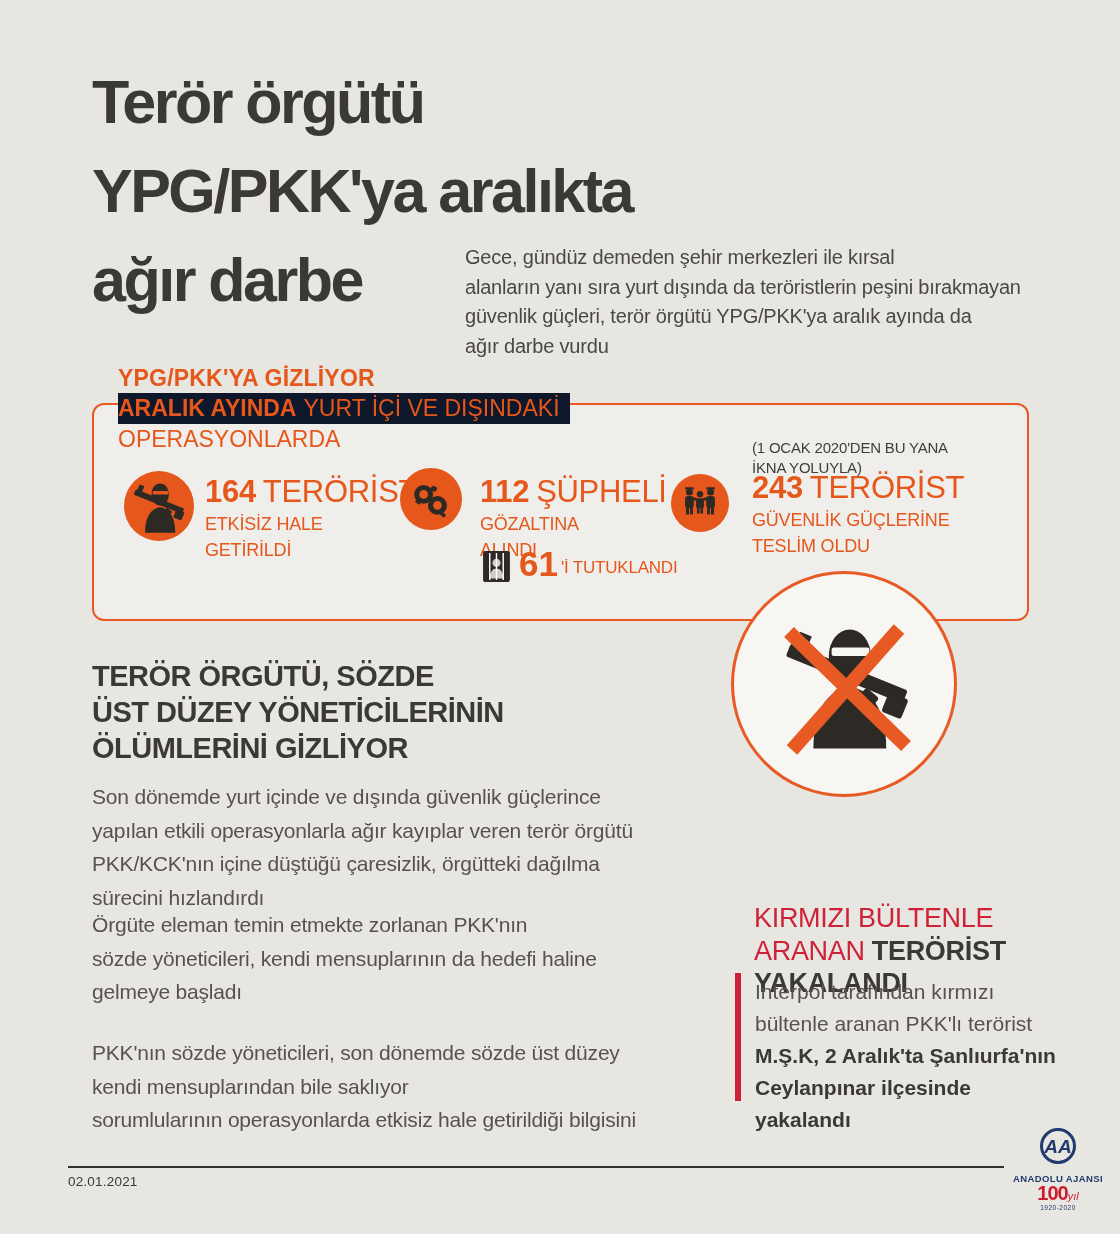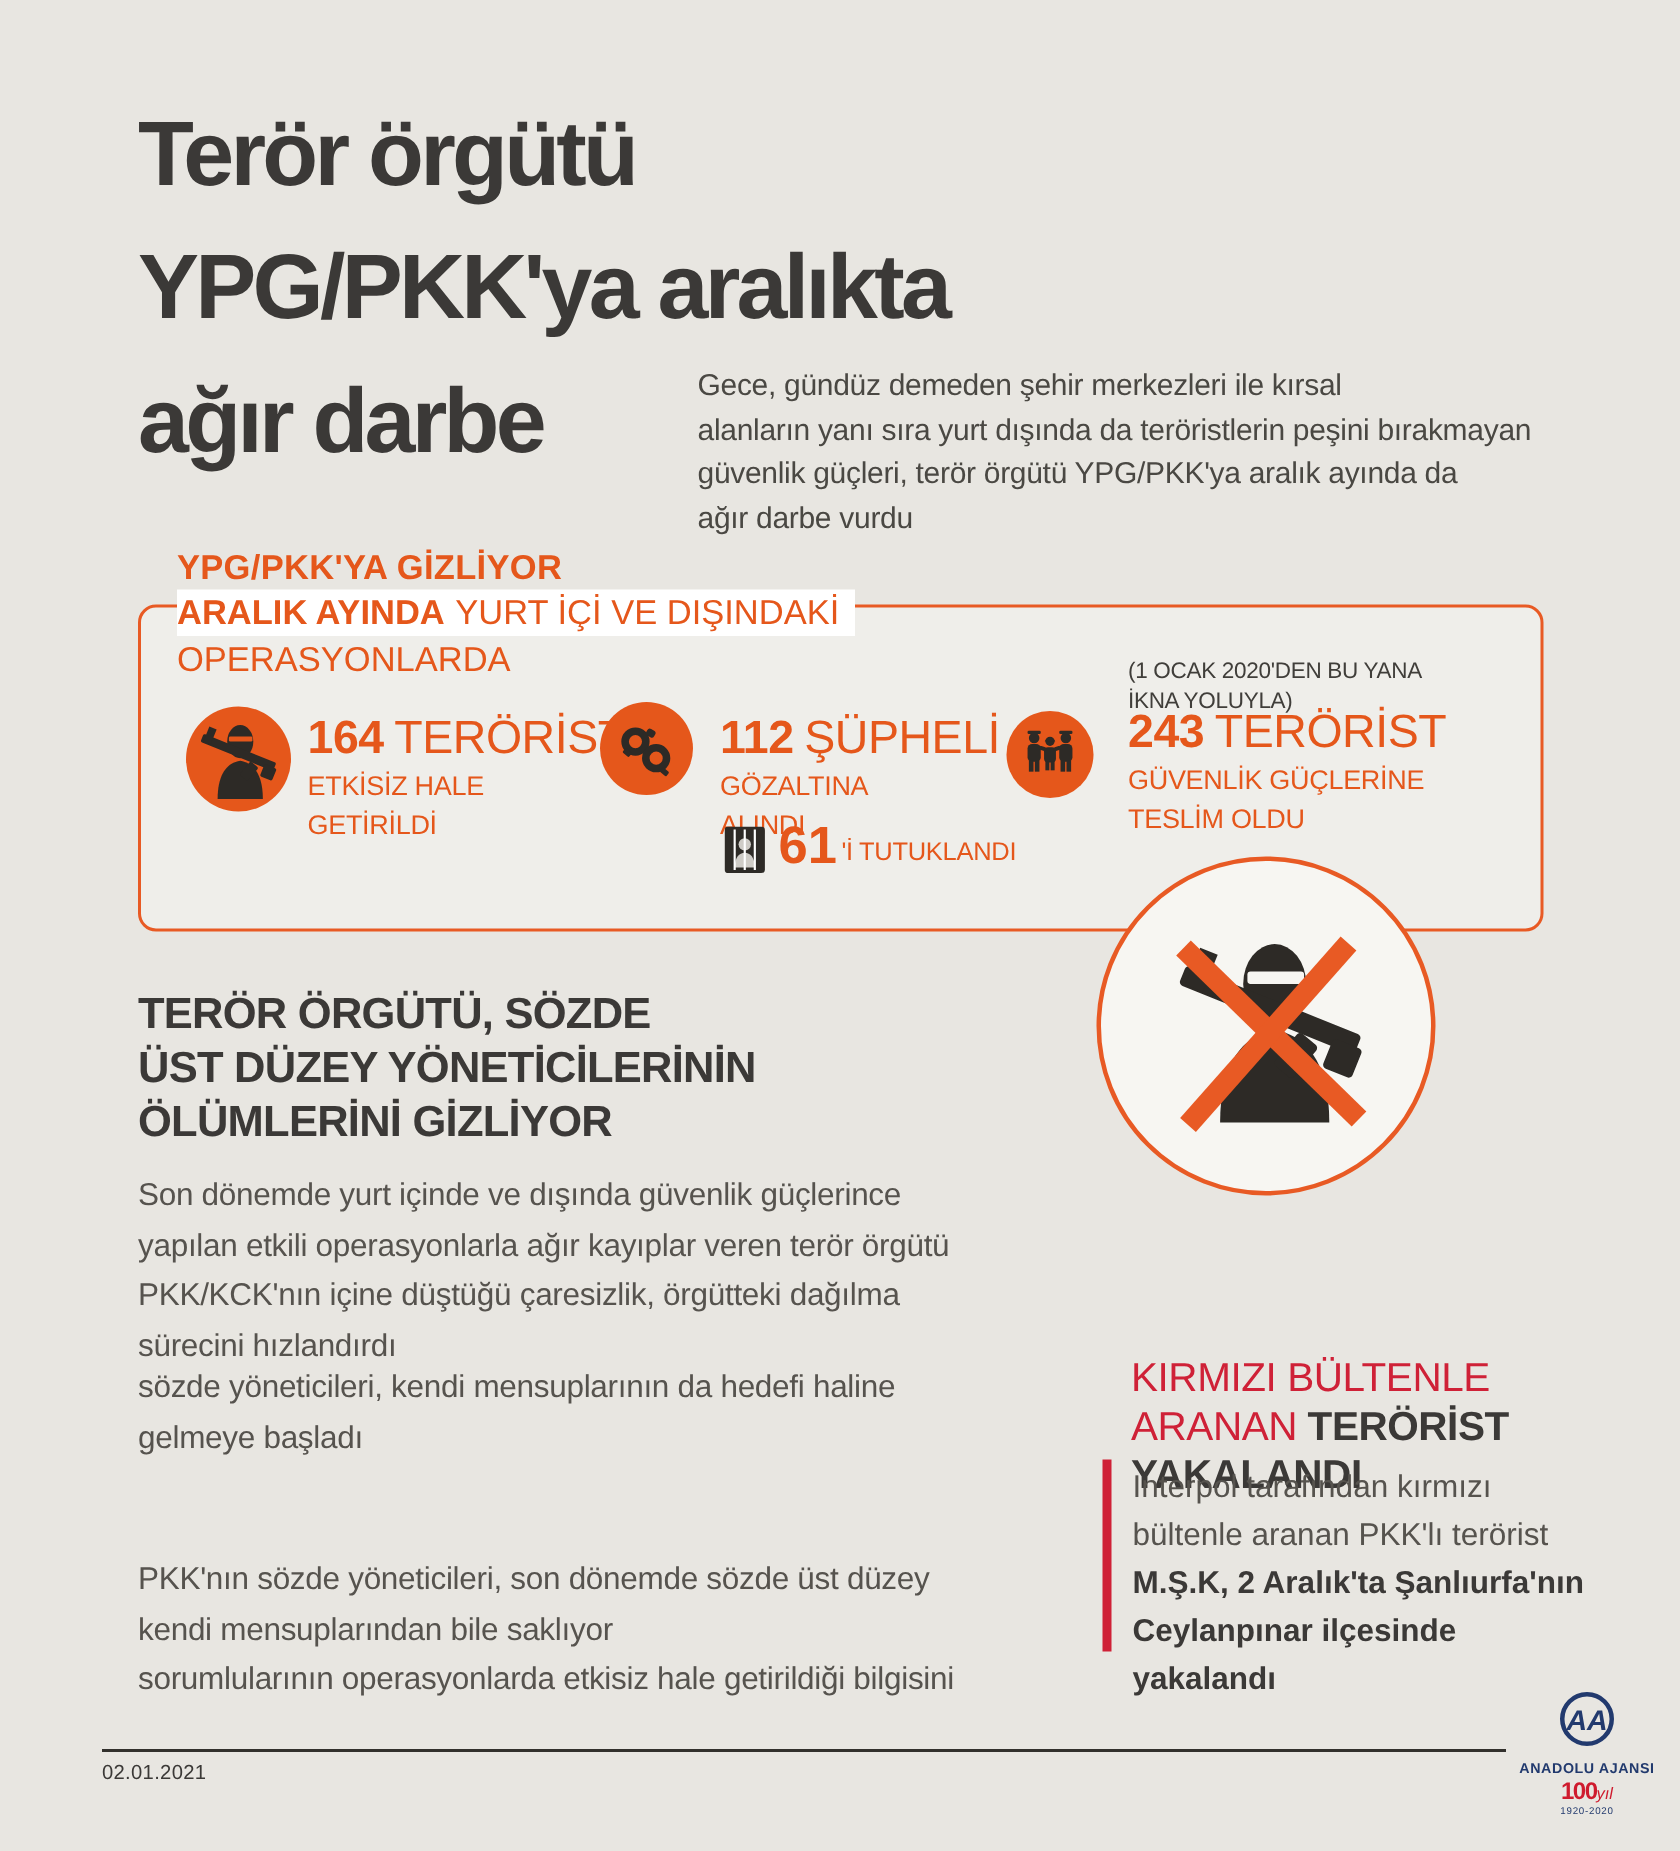--- a/index.html
+++ b/index.html
@@ -21,21 +21,21 @@
   
   .intro{
     left:465px;top:243px;
     font-weight:normal;font-size:20px;line-height:29.5px;
     letter-spacing:-0.2px;color:#4a4843;
   }
 
   
   .ops-header{left:118px;top:364px;z-index:5;color:#e5571b;font-size:23px;line-height:29px;}
   .ops-header .oh1{font-weight:bold;letter-spacing:0.2px;}
-  .ops-header .oh2{background:#ffffff;display:inline-block;padding:1px 10px 1px 0;}
+  .ops-header .oh2{background:#0f172a;display:inline-block;padding:1px 10px 1px 0;}
   .ops-header .oh2 .b{font-weight:bold;}
   .ops-header .oh2 .r{margin-left:7px;}
   .ops-header .oh3{margin-top:1px;}
 
   
   .ops-box{
     left:92px;top:403px;width:933px;height:214px;
     border:2px solid #e85a24;border-radius:12px;
     background:#efeeea;z-index:1;
   }
@@ -93,21 +93,21 @@
   .rb-para{left:755px;top:976px;font-size:21px;line-height:32px;}
   .rb-para .reg{color:#56534e;}
   .rb-para .bld{color:#3b3937;font-weight:bold;}
 
   
   .footer-rule{left:68px;top:1166px;width:936px;height:2px;background:#32302c;}
   .footer-date{left:68px;top:1174px;font-size:13.5px;color:#3b3937;letter-spacing:0.2px;}
   .aa-logo{left:1002px;top:1126px;width:112px;text-align:center;}
   .aa-agency{font-size:9.5px;font-weight:bold;color:#223a6e;letter-spacing:0.4px;margin-top:1px;}
   .aa-100{margin-top:2px;line-height:15px;}
-  .aa-100 .h{font-size:16px;font-weight:bold;color:#cf1b2e;letter-spacing:-1px;}
+  .aa-100 .h{font-size:20px;font-weight:bold;color:#cf1b2e;letter-spacing:-1px;}
   .aa-100 .y{font-size:11px;font-style:italic;color:#cf1b2e;}
   .aa-years{font-size:6.5px;color:#223a6e;letter-spacing:0.5px;}
 </style>
 </head>
 <body>
 
 <svg width="0" height="0" style="position:absolute" aria-hidden="true">
   <defs>
     <g id="terr-fig">
       <ellipse cx="52" cy="30" rx="15" ry="19" fill="#2d2a26"></ellipse>
@@ -249,20 +249,21 @@
   </div>
 
   <div class="abs para p1">
     <div>Son dönemde yurt içinde ve dışında güvenlik güçlerince</div>
     <div>yapılan etkili operasyonlarla ağır kayıplar veren terör örgütü</div>
     <div>PKK/KCK'nın içine düştüğü çaresizlik, örgütteki dağılma</div>
     <div>sürecini hızlandırdı</div>
   </div>
 
   <div class="abs para p2">
+    <div>Örgüte eleman temin etmekte zorlanan PKK'nın</div>
     <div>sözde yöneticileri, kendi mensuplarının da hedefi haline</div>
     <div>gelmeye başladı</div>
   </div>
 
   <div class="abs para p3">
     <div>PKK'nın sözde yöneticileri, son dönemde sözde üst düzey</div>
     <div>kendi mensuplarından bile saklıyor</div>
     <div>sorumlularının operasyonlarda etkisiz hale getirildiği bilgisini</div>
   </div>
 

